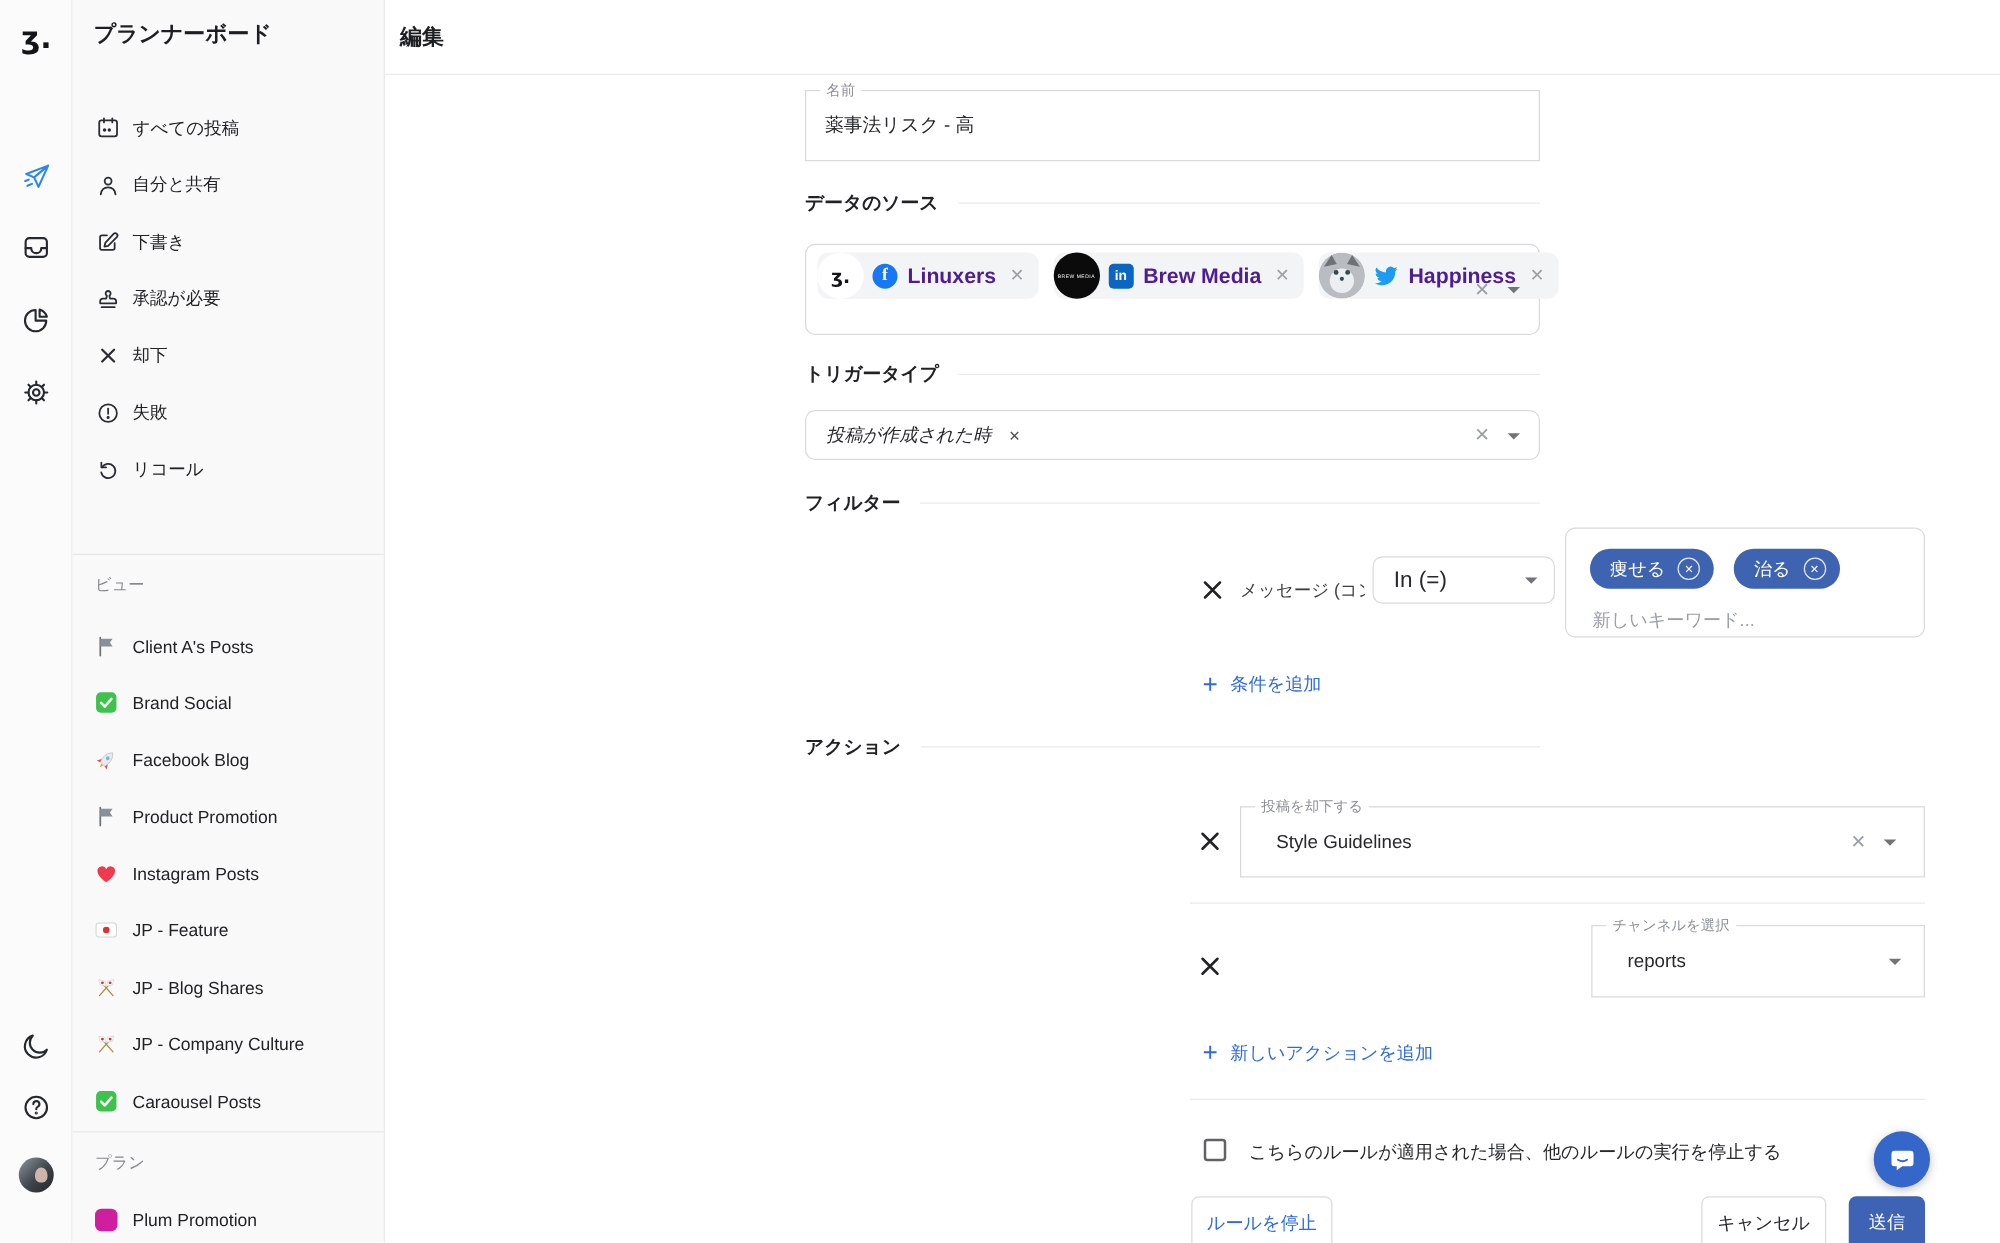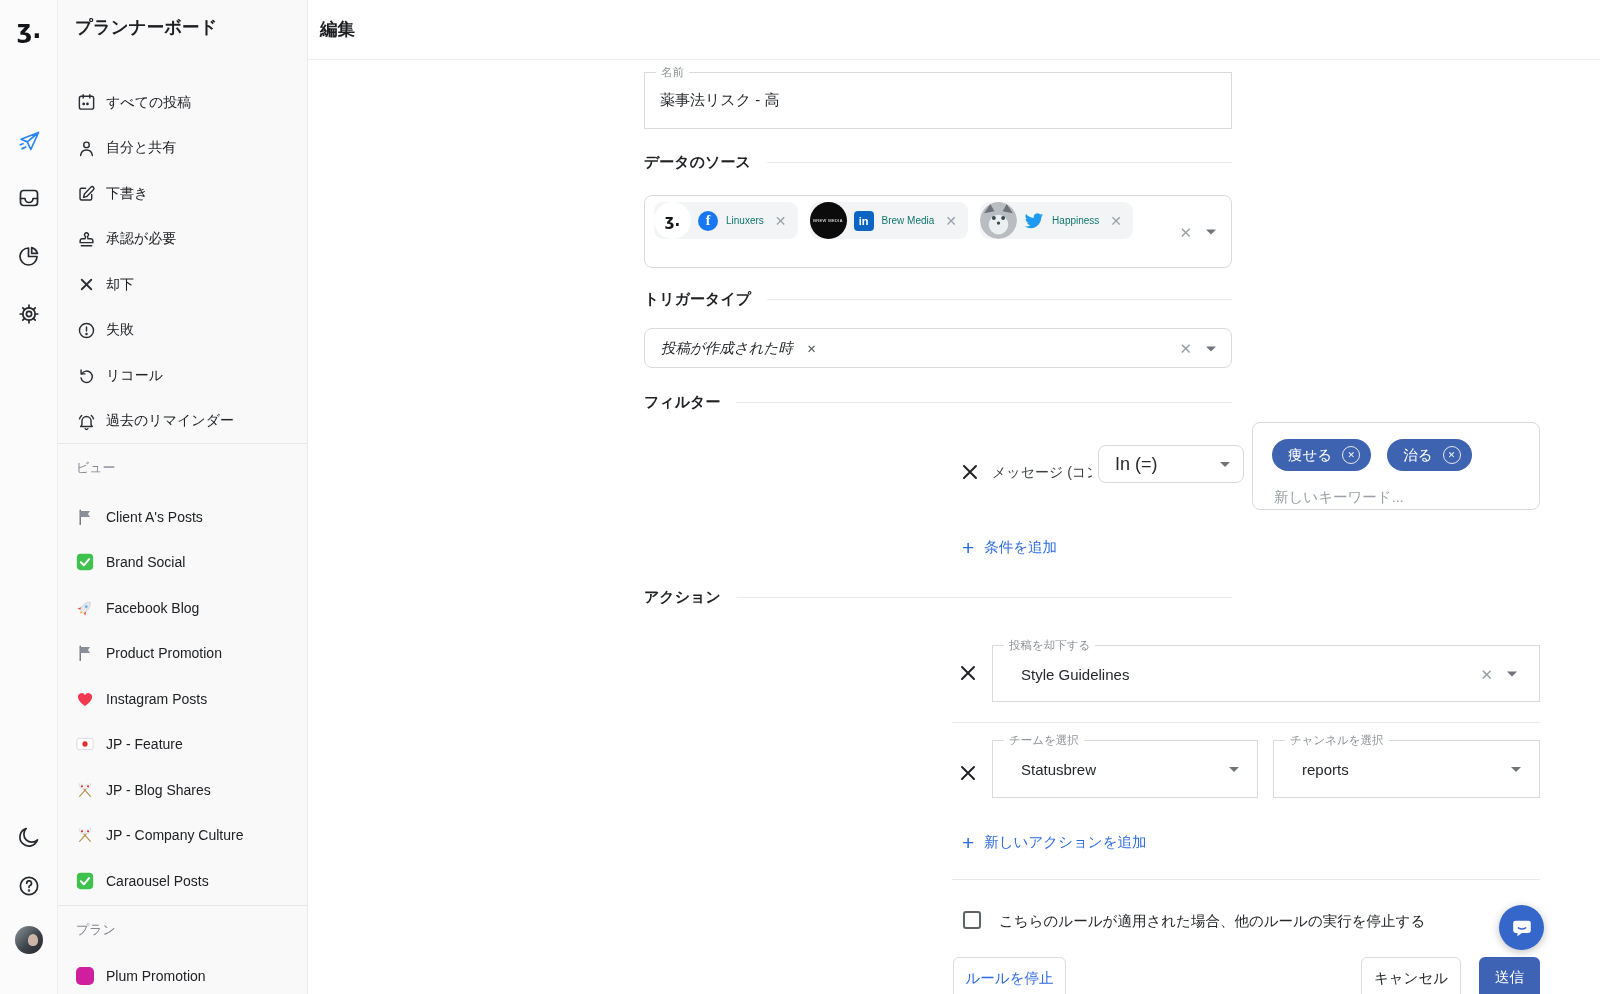--- a/index.html
+++ b/index.html
@@ -71,21 +71,21 @@
     padding-right:11px; }
   .chip-avatar { width:37px; height:37px; border-radius:50%; overflow:hidden; flex:none;
     display:flex; align-items:center; justify-content:center; }
   .chip-avatar.white { background:#fff; font-family:"DejaVu Sans",sans-serif; font-size:15px; font-weight:700; color:#141518; }
   .chip-avatar.black { background:#0b0b0c; color:#fff; font-size:4px; letter-spacing:.4px; text-align:center; }
   .chip-badge { margin-left:7px; width:20px; height:20px; flex:none; display:flex; align-items:center; justify-content:center; }
   .badge-fb { width:20px; height:20px; border-radius:50%; background:var(--facebook,#1877f2); color:#fff;
     font-weight:700; font-size:14px; display:flex; align-items:center; justify-content:center; font-family:"Liberation Serif",serif; }
   .badge-li { width:20px; height:20px; border-radius:4px; background:var(--linkedin,#0a66c2); color:#fff;
     font-weight:700; font-size:11px; display:flex; align-items:center; justify-content:center; }
-  .chip-label { margin-left:8px; font-size:10px; color:#0f766e; white-space:nowrap; }
+  .chip-label { margin-left:8px; font-size:17px; color:#4c1d95; white-space:nowrap;font-weight:bold; }
   .chip-x { margin-left:11px; font-size:14px; color:#9aa0a6; cursor:pointer; }
 
   .mini-x { margin-left:14px; font-size:11.5px; color:#505358; cursor:pointer; }
 
   .row-x { position:absolute; width:18px; height:18px; cursor:pointer; }
   .row-x svg { width:18px; height:18px; stroke:#202225; stroke-width:2; stroke-linecap:round; }
 
   .pill { height:32px; border-radius:16px; background:var(--keyword_pill,#3e63b0); color:#fff;
     display:flex; align-items:center; padding:0 11px 0 16px; font-size:14.5px; }
   .pill-x { margin-left:10px; width:18px; height:18px; border-radius:50%;
@@ -236,30 +236,20 @@
       <span class="mi-label">失敗</span>
     </div>
     <div class="menu-item">
       <span class="mi-icon">
         <svg viewBox="0 0 20 20">
             <path d="M4.3 4.3v4h4"></path>
             <path d="M4.9 8.3a6 6 0 1 1-.7 4.2"></path>
           </svg>
       </span>
       <span class="mi-label">リコール</span>
-    </div>
-    <div class="menu-item">
-      <span class="mi-icon">
-        <svg viewBox="0 0 20 20">
-            <path d="M14.8 13.2V9.6a4.8 4.8 0 0 0-9.6 0v3.6L3.9 15.3h12.2Z"></path>
-            <path d="M8.6 17.6a1.6 1.6 0 0 0 2.8 0"></path>
-            <path d="M2.6 7.2a7.6 7.6 0 0 1 2.3-3.6M17.4 7.2a7.6 7.6 0 0 0-2.3-3.6"></path>
-          </svg>
-      </span>
-      <span class="mi-label">過去のリマインダー</span>
     </div>
   </nav>
 
   <div class="sb-divider" style="top:443px;"></div>
   <div class="section-label" style="top:459px;">ビュー</div>
 
   <div class="views">
     <div class="menu-item">
       <span class="vi-icon">
         <svg viewBox="0 0 17 17">
@@ -487,27 +477,20 @@
     </div>
   </div>
 
   <div class="hdiv abs" style="left:644px; top:722px;"></div>
 
   <div class="row-x abs" style="left:651px; top:764px;">
     <svg viewBox="0 0 18 18" fill="none">
         <path d="M3 3l12 12M15 3 3 15"></path>
       </svg>
   </div>
-  <div class="fld abs" style="left:684px; top:740px; width:266px; height:58px;">
-    <span class="fld-label">チームを選択</span>
-    <span class="fld-value">Statusbrew</span>
-    <div class="box-controls" style="right:18px;">
-        <span class="caret"></span>
-      </div>
-  </div>
   <div class="fld abs" style="left:965px; top:740px; width:267px; height:58px;">
     <span class="fld-label">チャンネルを選択</span>
     <span class="fld-value">reports</span>
     <div class="box-controls" style="right:18px;">
         <span class="caret"></span>
       </div>
   </div>
 
   <div class="blue-link abs" style="left:654px; top:833px;">
     <span class="plus">+</span>

